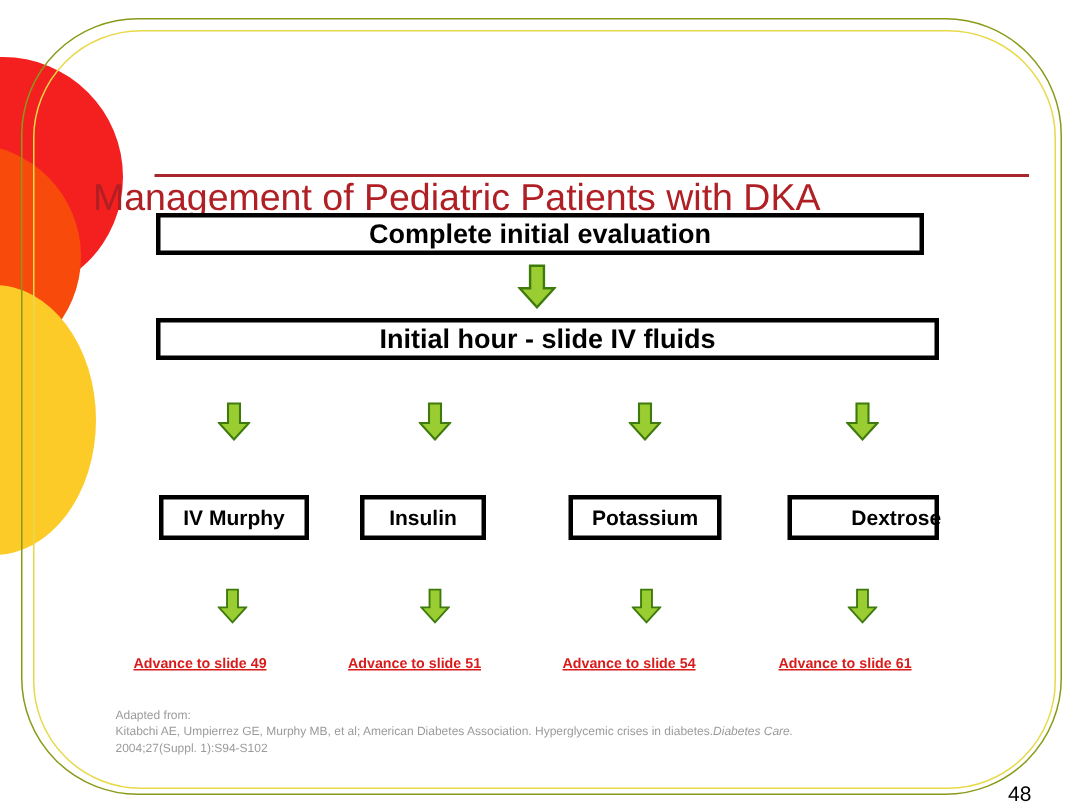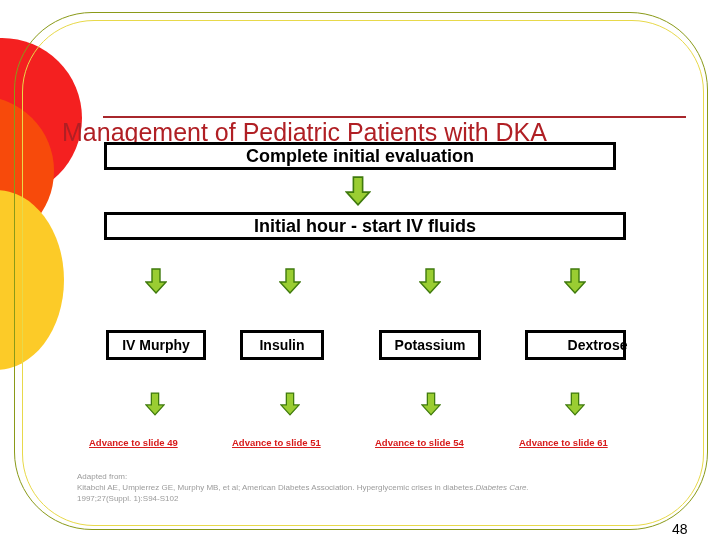--- a/index.html
+++ b/index.html
@@ -207,21 +207,21 @@
     <span>Complete initial evaluation</span>
   </div>
 
   <div class="arrow" id="arrow-main">
     <svg viewBox="0 0 22 26" xmlns="http://www.w3.org/2000/svg">
       <polygon points="7,1 15,1 15,14 21,14 11,25 1,14 7,14" fill="#9ACD32" stroke="#3f7a0d" stroke-width="1.4" stroke-linejoin="miter"></polygon>
     </svg>
   </div>
 
   <div class="box box-wide" id="box-initial">
-    <span>Initial hour - start IV fluids</span>
+    <span>Initial hour - slide IV fluids</span>
   </div>
 
   <div class="arrow" id="arrow-ivfluids">
     <svg viewBox="0 0 22 26" xmlns="http://www.w3.org/2000/svg">
       <polygon points="7,1 15,1 15,14 21,14 11,25 1,14 7,14" fill="#9ACD32" stroke="#3f7a0d" stroke-width="1.4" stroke-linejoin="miter"></polygon>
     </svg>
   </div>
   <div class="arrow" id="arrow-insulin">
     <svg viewBox="0 0 22 26" xmlns="http://www.w3.org/2000/svg">
       <polygon points="7,1 15,1 15,14 21,14 11,25 1,14 7,14" fill="#9ACD32" stroke="#3f7a0d" stroke-width="1.4" stroke-linejoin="miter"></polygon>
@@ -273,18 +273,18 @@
   </div>
 
   <div class="slide-link" id="link-1">Advance to slide 49</div>
   <div class="slide-link" id="link-2">Advance to slide 51</div>
   <div class="slide-link" id="link-3">Advance to slide 54</div>
   <div class="slide-link" id="link-4">Advance to slide 61</div>
 
   <div class="citation">
     <div>Adapted from:</div>
     <div><span>Kitabchi AE, Umpierrez GE, Murphy MB, et al; American Diabetes Association. Hyperglycemic crises in diabetes.</span><span class="journal">Diabetes Care.</span></div>
-    <div>1997;27(Suppl. 1):S94-S102</div>
+    <div>2004;27(Suppl. 1):S94-S102</div>
   </div>
 
   <div class="page-number">48</div>
 
 </div>
 
 </body></html>

